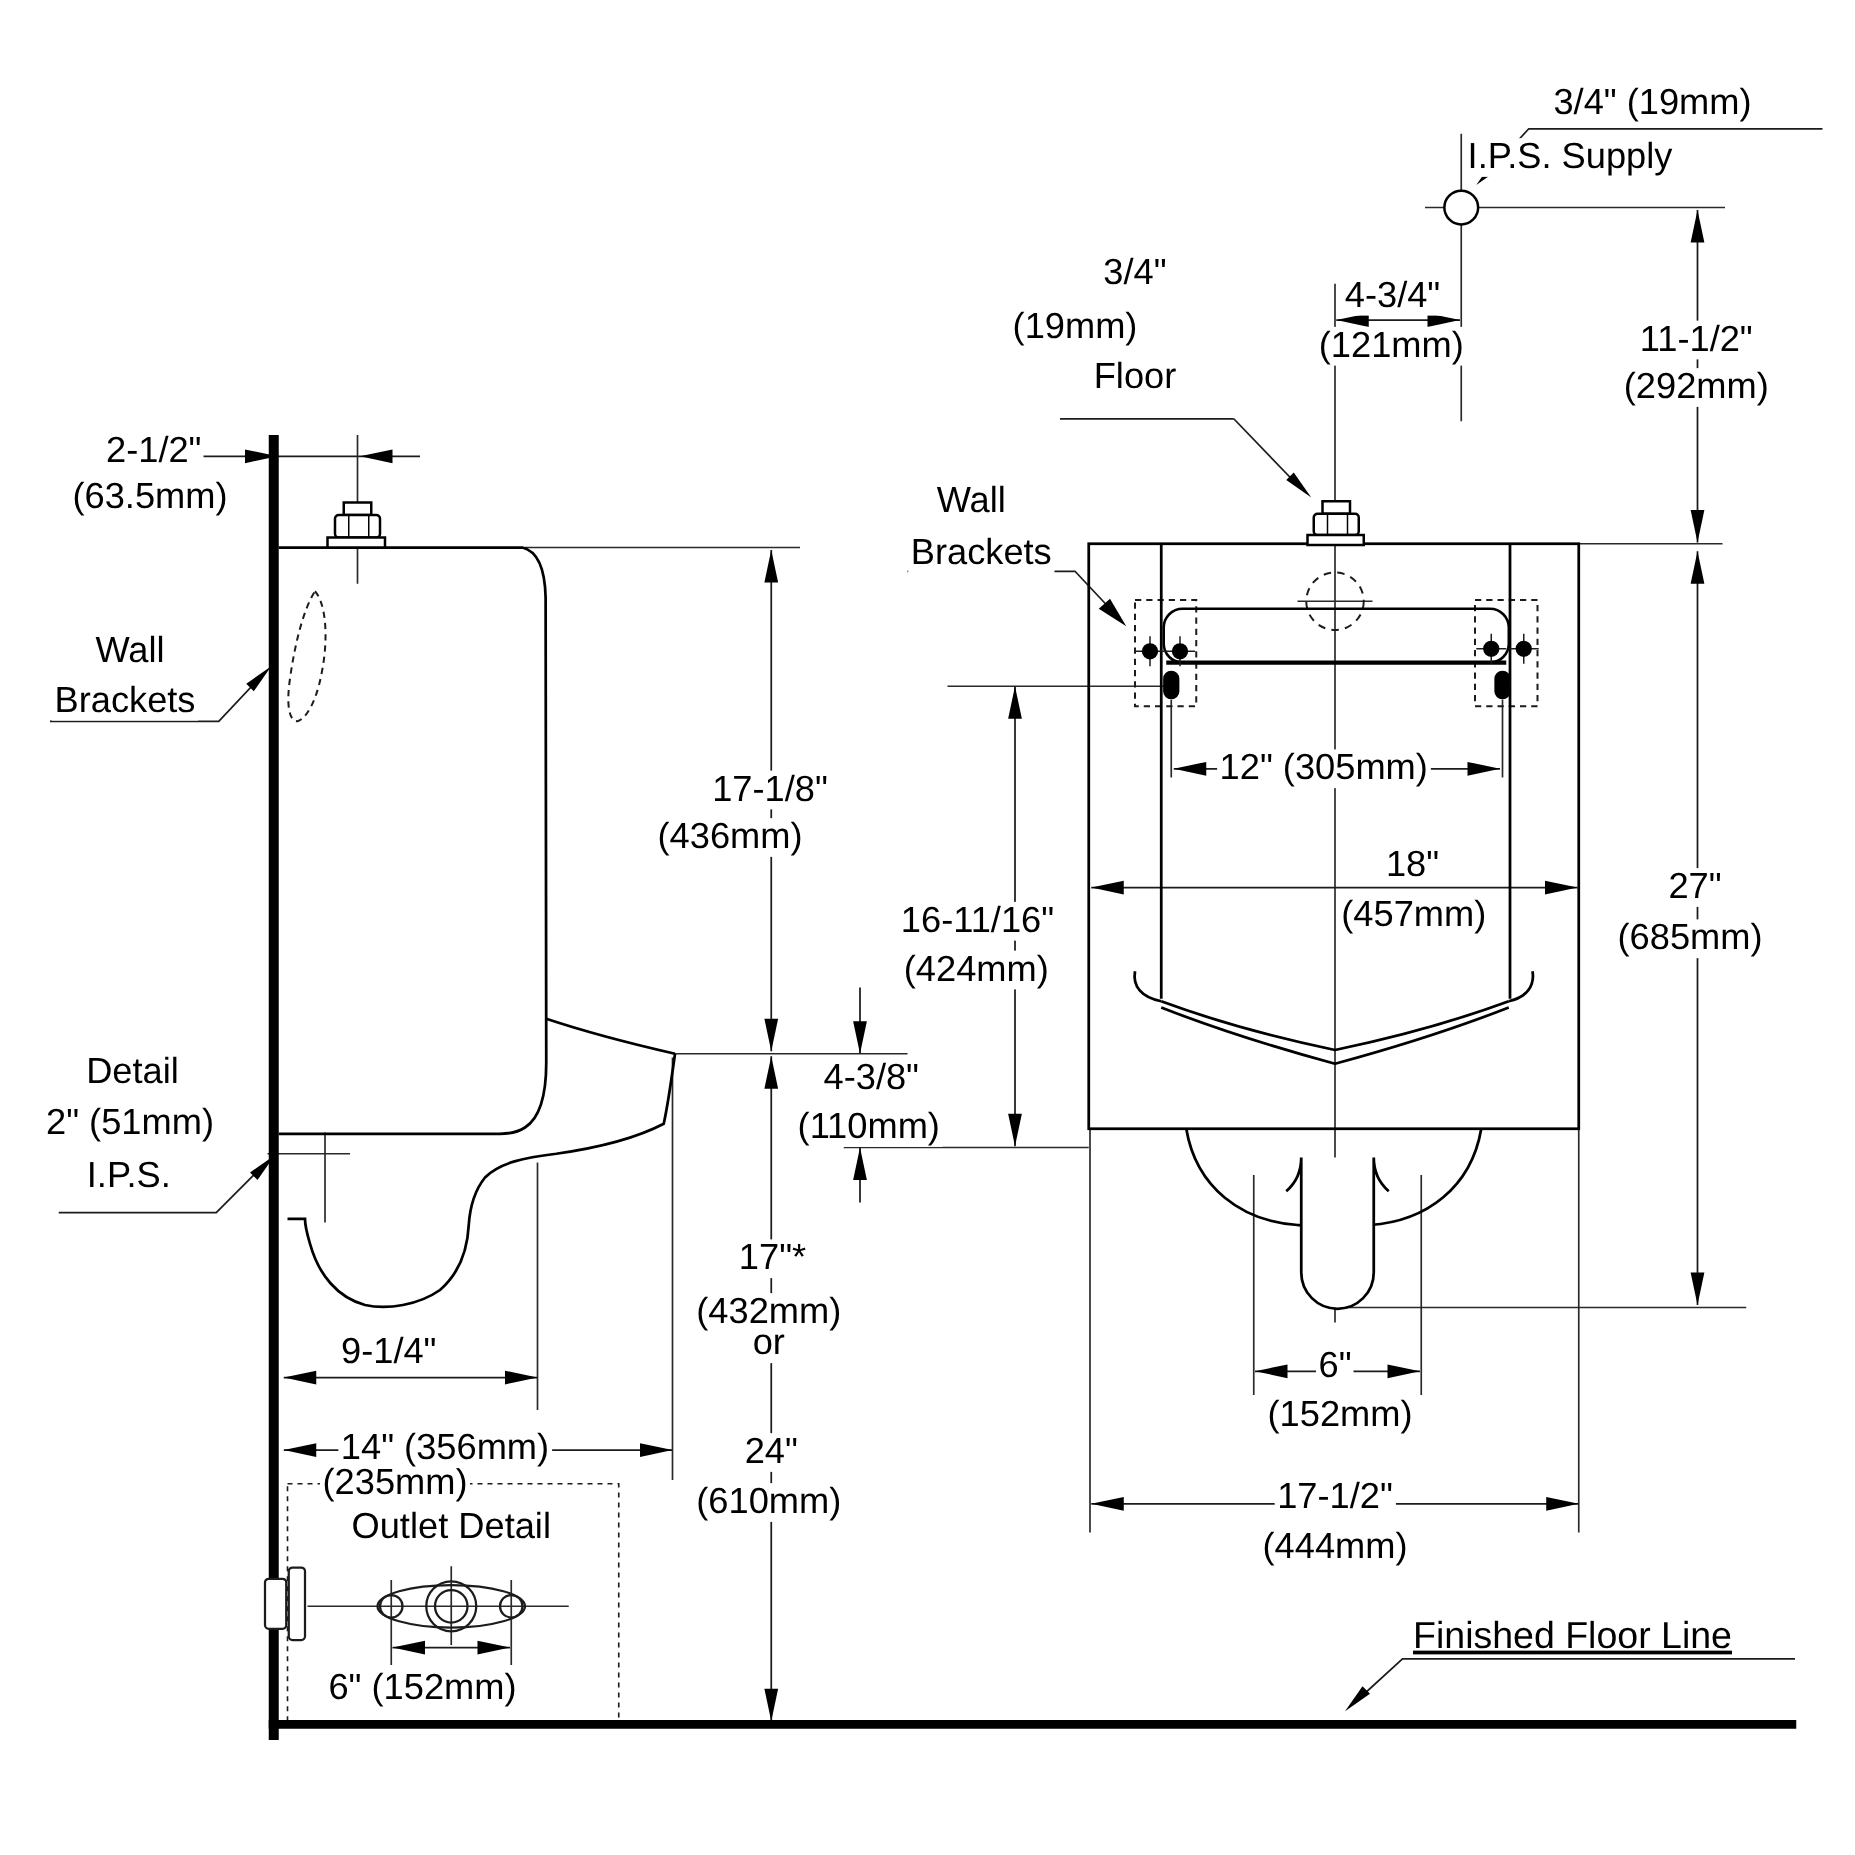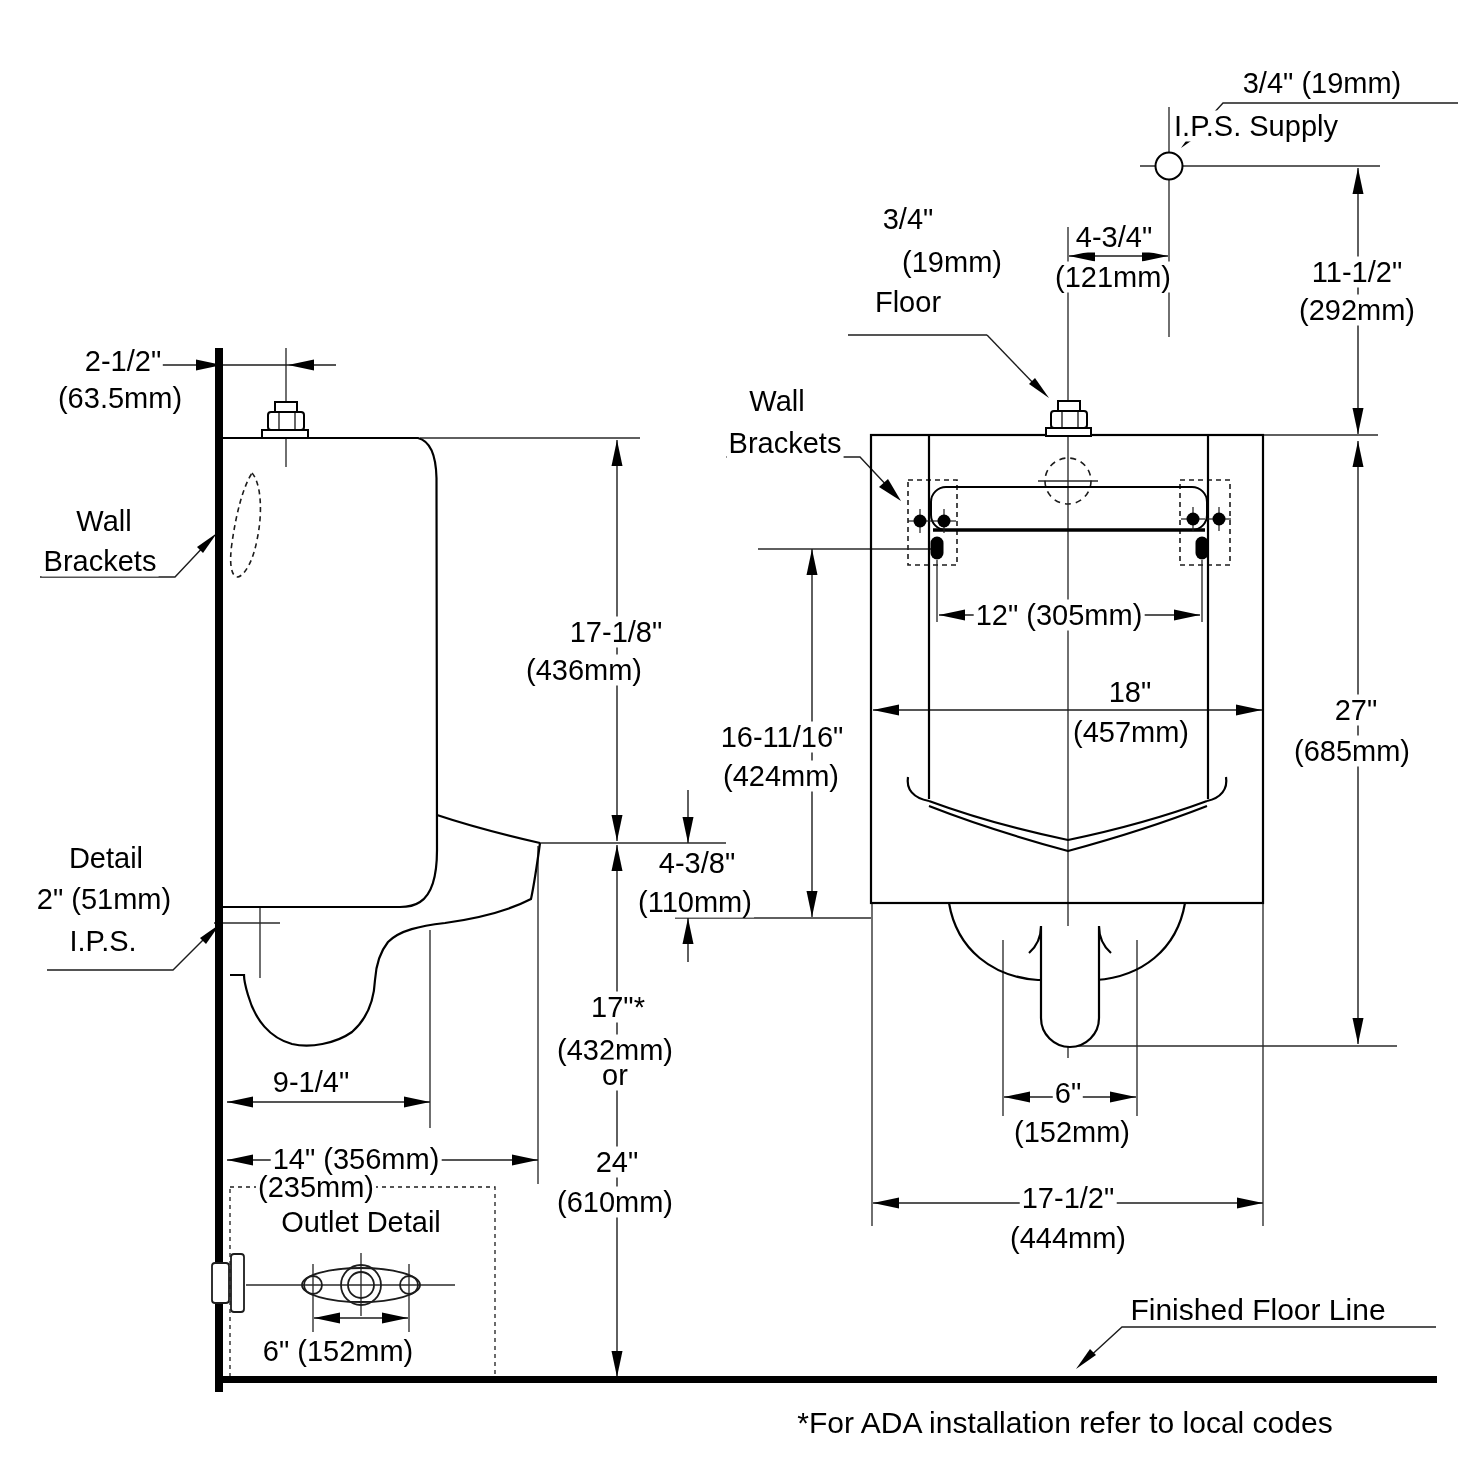--- a/index.html
+++ b/index.html
@@ -1,21 +1,21 @@
 <!DOCTYPE html>
 <html><head>
 <meta charset="utf-8">
 <style>
   html,body{margin:0;padding:0;background:#fff;}
   #canvas{position:relative;width:1484px;height:1484px;background:#fff;overflow:hidden;
           font-family:"Liberation Sans", sans-serif;color:#000;}
   #linework{position:absolute;left:0;top:0;}
   .lbl{position:absolute;transform:translate(-50%,-50%);white-space:nowrap;
        font-size:29px;line-height:31px;background:#fff;padding:0 2px;color:#000;}
-  .lbl.big{font-size:30px;}
+  .lbl.big{font-size:30px;text-decoration:underline;}
 </style>
 </head>
 <body>
 
 <div id="canvas">
 
 <svg id="linework" width="1484" height="1484" viewBox="0 0 1484 1484">
 
   <g stroke="#2a2a2a" stroke-width="1.35" fill="none">
     <line x1="420" y1="438" x2="640" y2="438"></line>
@@ -192,21 +192,21 @@
     <circle cx="361" cy="1285" r="13"></circle>
     <circle cx="313" cy="1285" r="9"></circle>
     <circle cx="409" cy="1285" r="9"></circle>
   </g>
 </svg>
 
   <div class="lbl" style="left:1322px;top:83px">3/4" (19mm)</div>
   <div class="lbl" style="left:1256px;top:126px">I.P.S. Supply</div>
 
   <div class="lbl" style="left:908px;top:219px">3/4"</div>
-  <div class="lbl" style="left:952px;top:262px">(19mm)</div>
+  <div class="lbl" style="left:860px;top:262px">(19mm)</div>
   <div class="lbl" style="left:908px;top:302px">Floor</div>
 
   <div class="lbl" style="left:1114px;top:237px">4-3/4"</div>
   <div class="lbl" style="left:1113px;top:277px">(121mm)</div>
 
   <div class="lbl" style="left:1357px;top:272px">11-1/2"</div>
   <div class="lbl" style="left:1357px;top:310px">(292mm)</div>
 
   <div class="lbl" style="left:123px;top:361px">2-1/2"</div>
   <div class="lbl" style="left:120px;top:398px">(63.5mm)</div>
@@ -252,15 +252,14 @@
   <div class="lbl" style="left:361px;top:1222px">Outlet Detail</div>
   <div class="lbl" style="left:338px;top:1351px">6" (152mm)</div>
 
   <div class="lbl" style="left:1068px;top:1093px">6"</div>
   <div class="lbl" style="left:1072px;top:1132px">(152mm)</div>
 
   <div class="lbl" style="left:1068px;top:1198px">17-1/2"</div>
   <div class="lbl" style="left:1068px;top:1238px">(444mm)</div>
 
   <div class="lbl big" style="left:1258px;top:1309px">Finished Floor Line</div>
-  <div class="lbl big" style="left:1065px;top:1422px">*For ADA installation refer to local codes</div>
 
 </div>
 
 </body></html>

